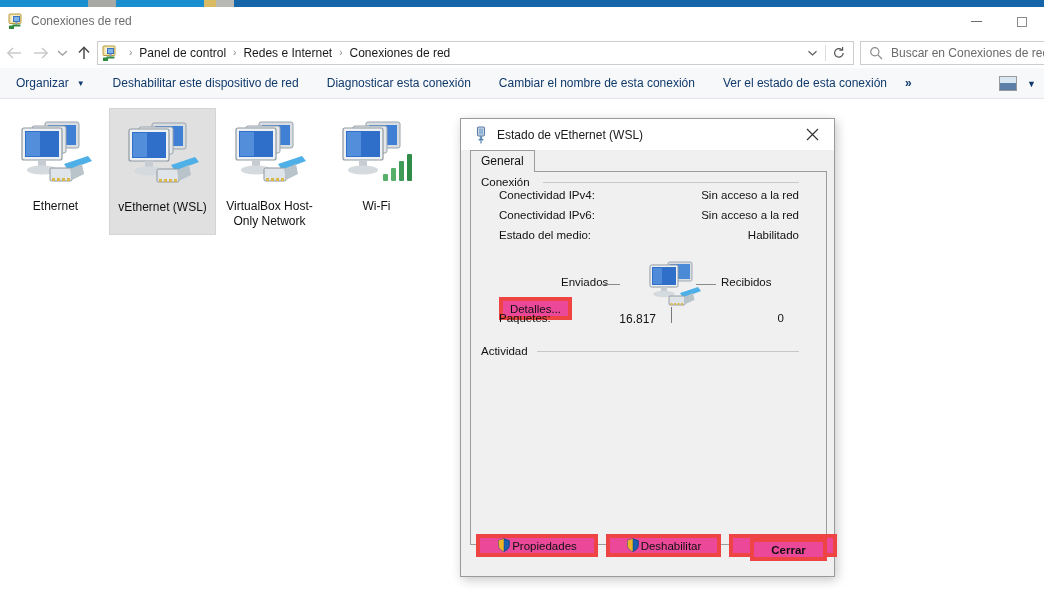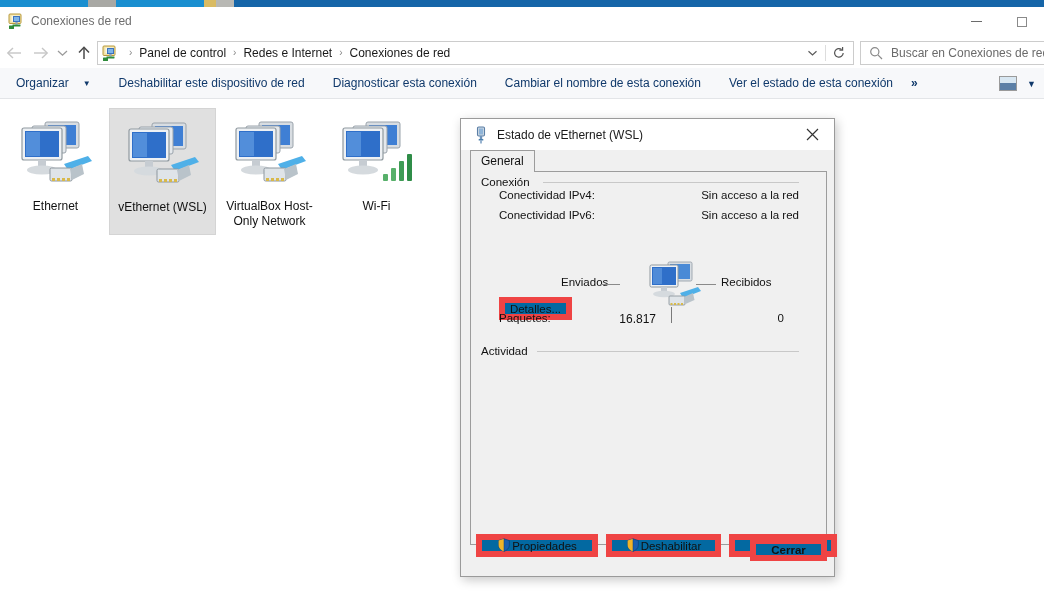--- a/index.html
+++ b/index.html
@@ -80,21 +80,21 @@
   .search-ph { margin-left: 8px; font-size: 12px; color: #6a6a6a; white-space: nowrap; }
 
   
   .cmdbar {
     position: absolute; top: 61px; left: 0; width: 1044px; height: 31px;
     background: #f7f8fa; border-bottom: 1px solid #e3e5e8;
     display: flex; align-items: center;
   }
   .cmd-item {
     font-size: 12px; color: #10396b; line-height: 16px; white-space: nowrap;
-    padding: 5px 8px; display: flex; align-items: center; gap: 14px;
+    padding: 5px 8px; display: flex; align-items: center; gap: 8px;
   }
   .cmd-item .caret { font-size: 8px; color: #10396b; position: relative; top: 1px; }
   .cmd-chev { font-size: 12px; color: #10396b; font-weight: bold; padding: 5px 10px; }
   .cmd-right { position: absolute; right: 8px; top: 0; height: 31px; display: flex; align-items: center; gap: 10px; }
   .view-icon { width: 18px; height: 15px; border: 1px solid #9a9a9a; background: linear-gradient(#d8e7f2 0 45%, #5b7fa6 45% 100%); }
   .view-caret { font-size: 9px; color: #10396b; }
 
   
   .content { position: absolute; top: 93px; left: 0; width: 1044px; height: 504px; background: #ffffff; }
 
@@ -147,21 +147,21 @@
     position: absolute; font-size: 11.5px; color: #111111; background: #f0f0f0;
     padding-right: 6px; line-height: 14px;
   }
   .group-rule { position: absolute; height: 1px; background: #c8c8c8; }
 
   .row { position: absolute; left: 28px; width: 300px; height: 19px; }
   .row .k { position: absolute; left: 0; top: 0; font-size: 11.5px; color: #111111; line-height: 16px; white-space: nowrap; }
   .row .v { position: absolute; right: 0; top: 0; font-size: 11.5px; color: #111111; line-height: 16px; white-space: nowrap; }
 
   .btn {
-    background: #0369a1; border: 6px solid #ef4444; font-size: 11.5px; color: #111111;
+    background: #ec4899; border: 4px solid #ef4444; font-size: 11.5px; color: #111111;
     display: flex; align-items: center; justify-content: center; gap: 1px;
     font-family: "Liberation Sans", sans-serif; line-height: 14px;
   }
   .btn-details { position: absolute; left: 28px; top: 125px; width: 73px; height: 23px; }
 
   .act-icon-wrap { position: absolute; left: 175px; top: 88px; width: 60px; height: 56px; }
   .act-line { position: absolute; height: 1px; background: #8a8a8a; top: 112px; }
   .act-line-l { left: 129px; width: 20px; }
   .act-line-r { left: 225px; width: 20px; }
   .act-sent   { position: absolute; left: 90px; top: 104px; font-size: 11.5px; color: #111111; }
@@ -433,20 +433,24 @@
           <div class="group-label" style="left:10px; top:3px;">Conexión</div>
           <div class="group-rule" style="left:72px; top:10px; width:256px;"></div>
 
           <div class="row" style="top:15px;">
             <span class="k">Conectividad IPv4:</span>
             <span class="v">Sin acceso a la red</span>
           </div>
           <div class="row" style="top:35px;">
             <span class="k">Conectividad IPv6:</span>
             <span class="v">Sin acceso a la red</span>
+          </div>
+          <div class="row" style="top:55px;">
+            <span class="k">Estado del medio:</span>
+            <span class="v">Habilitado</span>
           </div>
 
           <div class="btn btn-details">Detalles...</div>
 
           <div class="group-label" style="left:10px; top:172px;">Actividad</div>
           <div class="group-rule" style="left:66px; top:179px; width:262px;"></div>
 
           <div class="act-sent">Enviados</div>
           <div class="act-line act-line-l"></div>
 

